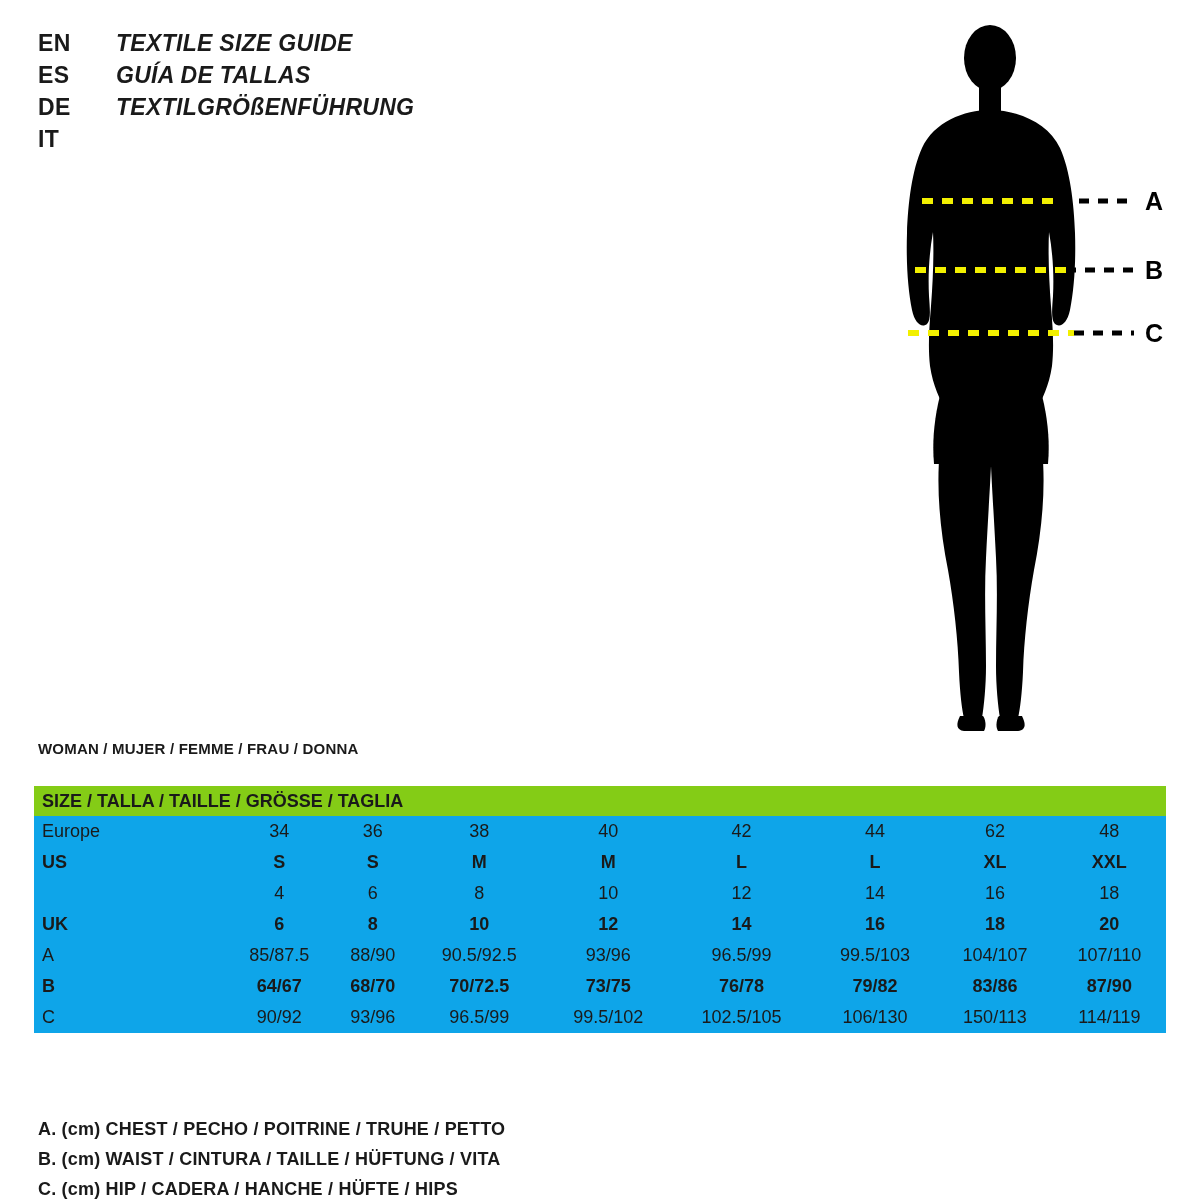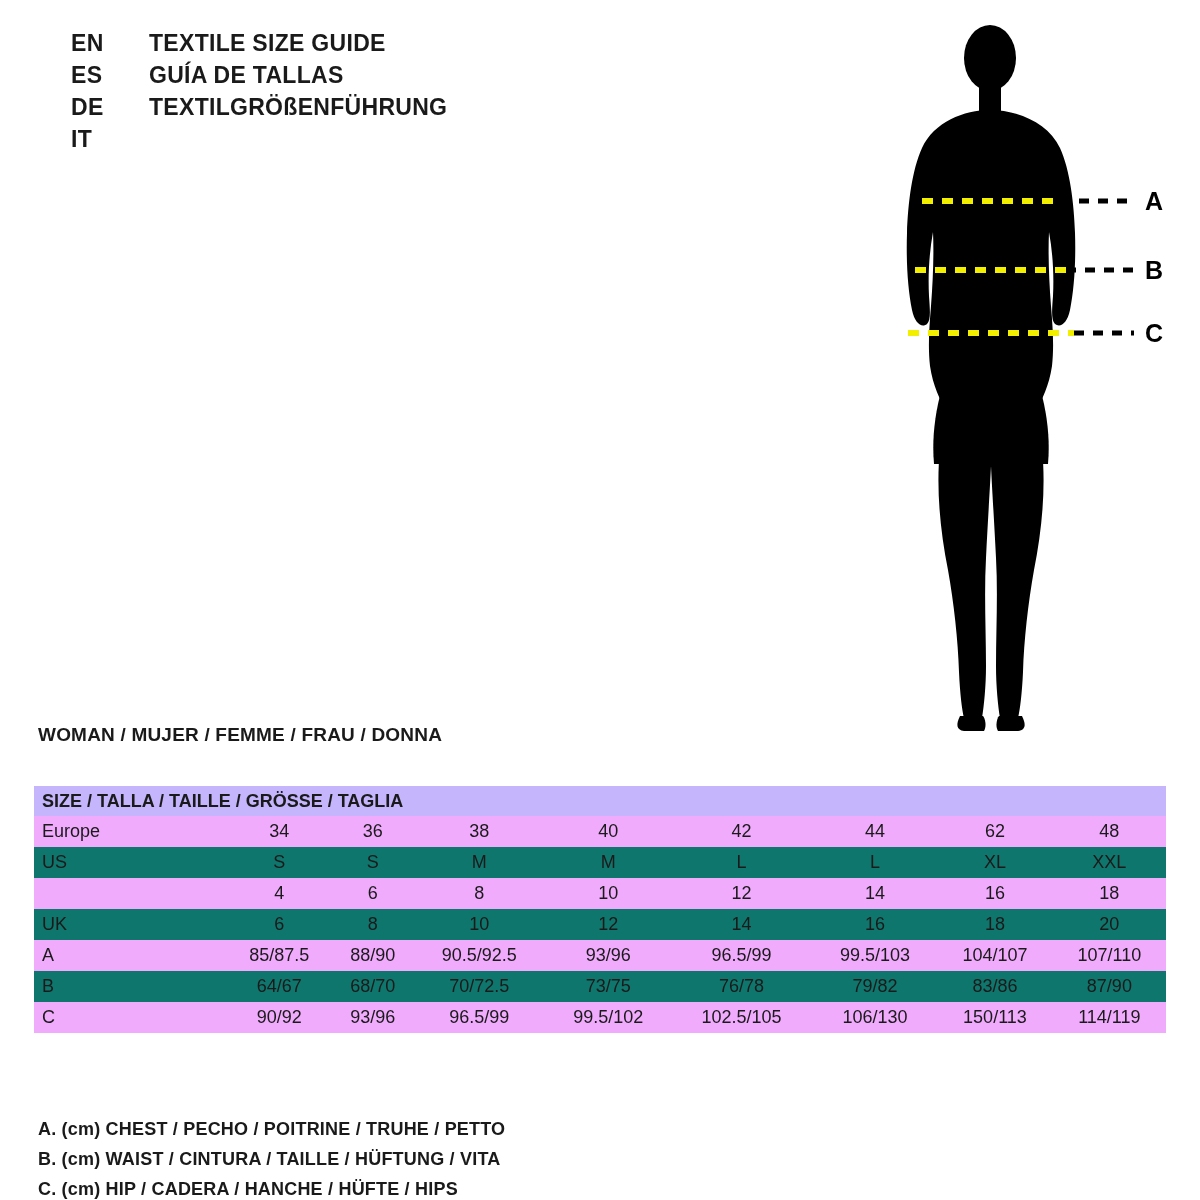--- a/index.html
+++ b/index.html
@@ -26,40 +26,39 @@
     align-items: baseline;
     height: 32px;
     font-size: 23px;
     font-weight: bold;
     letter-spacing: 0.3px;
     white-space: nowrap;
   }
   .title-row .lang {
     width: 78px;
     flex: 0 0 78px;
-    margin-left: 33px;
-  }
-  .title-row .txt { flex: 1 1 auto; }
+  }
+  .title-row .txt { flex: 1 1 auto; font-style: italic; }
 
   
   .figure-area {
     position: absolute;
     left: 860px;
     top: 18px;
     width: 330px;
     height: 720px;
   }
   .figure-area svg { display: block; }
 
   
   .section-heading {
     position: absolute;
     left: 38px;
-    top: 724px;
-    font-size: 19px;
+    top: 740px;
+    font-size: 15px;
     font-weight: bold;
     letter-spacing: 0.2px;
     white-space: nowrap;
   }
 
   
   .table-wrap {
     position: absolute;
     left: 34px;
     top: 786px;
@@ -77,30 +76,30 @@
     font-weight: normal;
     text-align: center;
     white-space: nowrap;
   }
   table.sizes .rowhead {
     text-align: left;
     padding-left: 8px;
     width: 192px;
   }
   tr.head-row td {
-    background: #c4b5fd;
+    background: #84cc16;
     text-align: left;
     font-weight: bold;
     font-size: 18px;
     height: 30px;
     line-height: 30px;
     padding-left: 8px;
   }
-  tr.shade td { background: #f0abfc; margin-top: 18px; }
-  tr.plain td { background: #0f766e; }
+  tr.shade td { background: #0ea5e9; margin-top: 18px; }
+  tr.plain td { background: #0ea5e9; font-weight: bold; }
 
   
   .legend {
     position: absolute;
     left: 38px;
     top: 1114px;
     width: 700px;
   }
   .legend-line {
     font-size: 18px;

